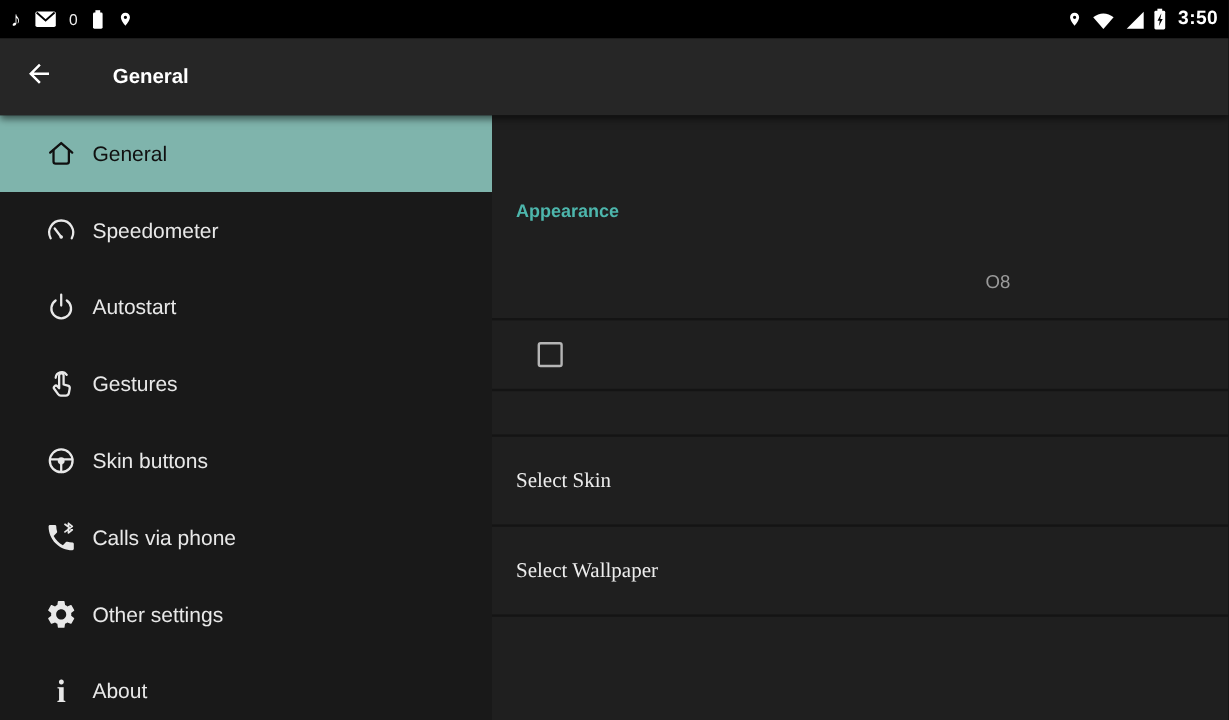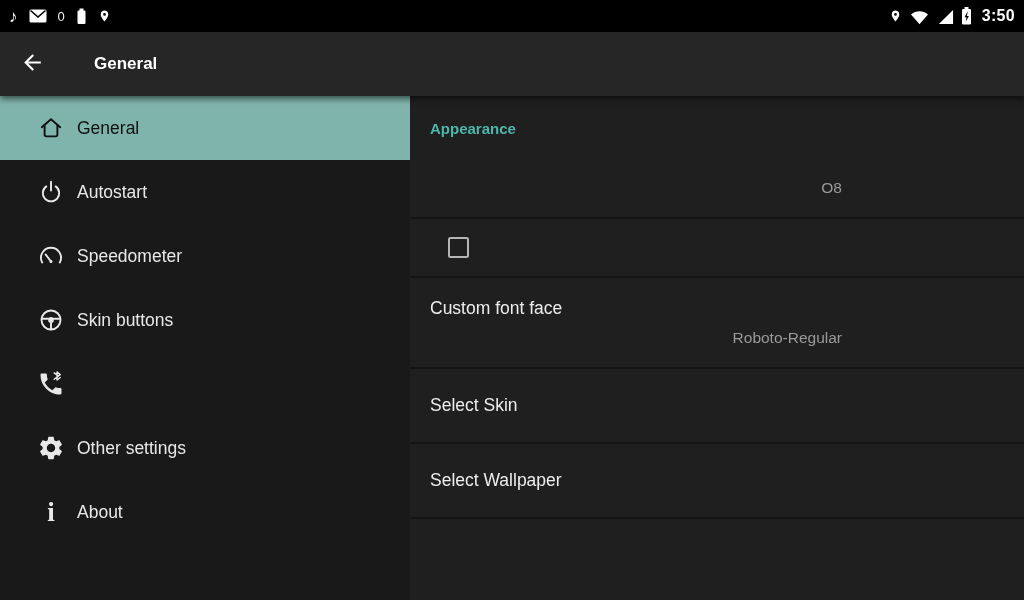--- a/index.html
+++ b/index.html
@@ -26,27 +26,27 @@
   .side-item { height:64px; display:flex; align-items:center; padding-left:36px; color:#e8e8e8; font-size:17.5px; cursor:pointer; }
   .side-item .icn { width:30px; height:30px; margin-right:11px; display:flex; align-items:center; justify-content:center; color:inherit; flex:0 0 30px; }
   .side-item.selected { background:#7fb4ac; color:#101010; }
   .icn svg { display:block; }
   .stroke-ic { fill:none; stroke:currentColor; stroke-width:1.9; stroke-linecap:round; stroke-linejoin:round; }
   .fill-ic { fill:currentColor; }
   .info-i { font-family:"Liberation Serif", serif; font-weight:700; font-size:27px; line-height:1; }
 
   
   .content { position:absolute; left:410px; top:96px; width:614px; bottom:-80px; background:#1f1f1f; }
-  .section-header { padding:24px 20px 16px 20px; color:#4db6ac; font-size:15px; font-weight:bold; }
+  .section-header { padding:24px 20px 16px 20px; color:#4db6ac; font-size:15px; font-weight:bold;margin-top:48px; }
   .row { padding:18px 20px; border-bottom:2px solid #141414; cursor:pointer; }
   .row-flex { display:flex; align-items:center; }
   .row-text { flex:1; }
   .row-title { color:#ededed; font-size:17.5px; line-height:25px; }
   .row-sub { color:#9a9a9a; font-size:15.5px; line-height:22px; margin-top:6px; max-width:412px;text-align:right; }
-  .row.simple { padding:24px 20px; }
+  .row.simple { padding:24px 20px;font-family:Liberation Serif, serif; }
   .checkbox { width:21px; height:21px; border:2.5px solid #b5b5b5; border-radius:2.5px; margin-left:18px; margin-right:22px; flex:0 0 21px; cursor:pointer; }
 </style>
 </head>
 <body>
 
 <div class="screen">
 
   <div class="statusbar">
     <div class="sb-left">
       <span class="sb-note">♪</span>
@@ -115,38 +115,47 @@
             <path d="M4.8 13.2 L14 5.2 L23.2 13.2"></path>
             <path d="M7.6 11.2 V20.6 a1.8 1.8 0 0 0 1.8 1.8 h9.2 a1.8 1.8 0 0 0 1.8 -1.8 V11.2"></path>
           </svg>
       </span>
       <span>General</span>
     </div>
 
     <div class="side-item">
       <span class="icn">
         <svg width="28" height="28" viewBox="0 0 28 28" class="stroke-ic">
-            <path d="M9.35 8.4 A8.2 8.2 0 1 0 18.65 8.4"></path>
-            <path d="M14 3.6 V12.6"></path>
-          </svg>
-      </span>
-      <span>Autostart</span>
-    </div>
-
-    <div class="side-item">
-      <span class="icn">
-        <svg width="28" height="28" viewBox="0 0 28 28" class="stroke-ic">
             <path d="M5.2 20.5 A10 10 0 1 1 22.8 20.5"></path>
             <path d="M14 19.5 L8.6 12.4"></path>
             <circle cx="14" cy="19.5" r="1.5" fill="currentColor" stroke="none"></circle>
           </svg>
       </span>
       <span>Speedometer</span>
     </div>
 
+    <div class="side-item">
+      <span class="icn">
+        <svg width="28" height="28" viewBox="0 0 28 28" class="stroke-ic">
+            <path d="M9.35 8.4 A8.2 8.2 0 1 0 18.65 8.4"></path>
+            <path d="M14 3.6 V12.6"></path>
+          </svg>
+      </span>
+      <span>Autostart</span>
+    </div>
+
+    <div class="side-item">
+      <span class="icn">
+        <svg width="28" height="28" viewBox="0 0 28 28" class="stroke-ic" stroke-width="1.7">
+            <path d="M9.4 8.8 A5 5 0 0 1 18.6 6.4"></path>
+            <path d="M12.3 15 V7 a1.85 1.85 0 0 1 3.7 0 v7.4 l3.5 1 a2.2 2.2 0 0 1 1.6 2.5 l-.7 3.6 a2.6 2.6 0 0 1 -2.6 2.1 h-4.1 a2.9 2.9 0 0 1 -2.3 -1.2 l-3.1 -4.2 a1.7 1.7 0 0 1 2.5 -2.3 l1.5 1.6 z"></path>
+          </svg>
+      </span>
+      <span>Gestures</span>
+    </div>
 
     <div class="side-item">
       <span class="icn">
         <svg width="28" height="28" viewBox="0 0 28 28" class="stroke-ic">
             <circle cx="14" cy="14" r="9.5"></circle>
             <circle cx="14" cy="14" r="2.9" fill="currentColor" stroke="none"></circle>
             <path d="M4.7 12.8 H11.2"></path>
             <path d="M16.8 12.8 H23.3"></path>
             <path d="M14 16.9 V23.4"></path>
           </svg>
@@ -154,20 +163,21 @@
       <span>Skin buttons</span>
     </div>
 
     <div class="side-item">
       <span class="icn">
         <svg width="28" height="28" viewBox="0 0 24 24">
             <path class="fill-ic" d="M6.62 10.79c1.44 2.83 3.76 5.14 6.59 6.59l2.2-2.2c.27-.27.67-.36 1.02-.24 1.12.37 2.33.57 3.57.57.55 0 1 .45 1 1V20c0 .55-.45 1-1 1-9.39 0-17-7.61-17-17 0-.55.45-1 1-1h3.5c.55 0 1 .45 1 1 0 1.25.2 2.45.57 3.57.11.35.03.74-.24 1.02l-2.2 2.2z"></path>
             <path d="M17.2 1.8 V8.6 M17.2 1.8 L19.9 4 L14.7 7.9 M17.2 8.6 L19.9 6.4 L14.7 2.5" fill="none" stroke="currentColor" stroke-width="1.25" stroke-linecap="round" stroke-linejoin="round"></path>
           </svg>
       </span>
+      <span>Calls via phone</span>
     </div>
 
     <div class="side-item">
       <span class="icn">
         <svg width="28" height="28" viewBox="0 0 24 24">
             <path class="fill-ic" d="M19.14 12.94c.04-.3.06-.61.06-.94 0-.32-.02-.64-.07-.94l2.03-1.58c.18-.14.23-.41.12-.61l-1.92-3.32c-.12-.22-.37-.29-.59-.22l-2.39.96c-.5-.38-1.03-.7-1.62-.94l-.36-2.54c-.04-.24-.24-.41-.48-.41h-3.84c-.24 0-.43.17-.47.41l-.36 2.54c-.59.24-1.13.57-1.62.94l-2.39-.96c-.22-.08-.47 0-.59.22L2.74 8.87c-.12.21-.08.47.12.61l2.03 1.58c-.05.3-.09.63-.09.94s.02.64.07.94l-2.03 1.58c-.18.14-.23.41-.12.61l1.92 3.32c.12.22.37.29.59.22l2.39-.96c.5.38 1.03.7 1.62.94l.36 2.54c.05.24.24.41.48.41h3.84c.24 0 .44-.17.47-.41l.36-2.54c.59-.24 1.13-.56 1.62-.94l2.39.96c.22.08.47 0 .59-.22l1.92-3.32c.12-.22.07-.47-.12-.61l-2.01-1.58zM12 15.6c-1.98 0-3.6-1.62-3.6-3.6s1.62-3.6 3.6-3.6 3.6 1.62 3.6 3.6-1.62 3.6-3.6 3.6z"></path>
           </svg>
       </span>
       <span>Other settings</span>
     </div>
@@ -187,22 +197,20 @@
 
     <div class="row">
       <div class="row-sub">O8</div>
     </div>
 
     <div class="row row-flex">
       <div class="checkbox"></div>
     </div>
 
     <div class="row">
-      <div class="row-title">Custom font face</div>
-      <div class="row-sub">Roboto-Regular</div>
     </div>
 
     <div class="row simple">
       <div class="row-title">Select Skin</div>
     </div>
 
     <div class="row simple">
       <div class="row-title">Select Wallpaper</div>
     </div>
 

